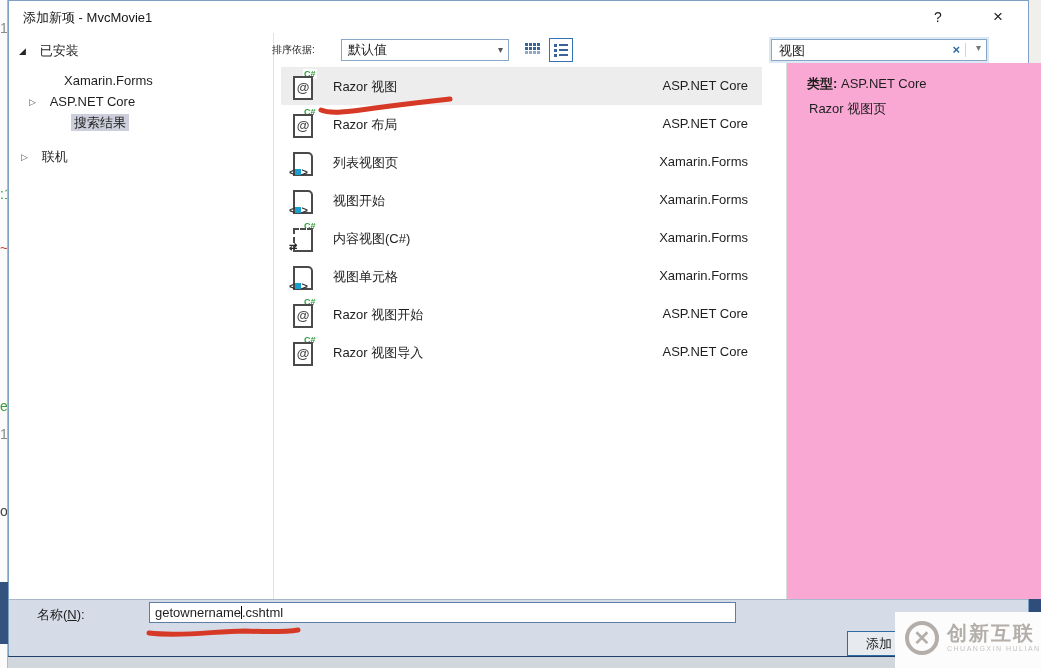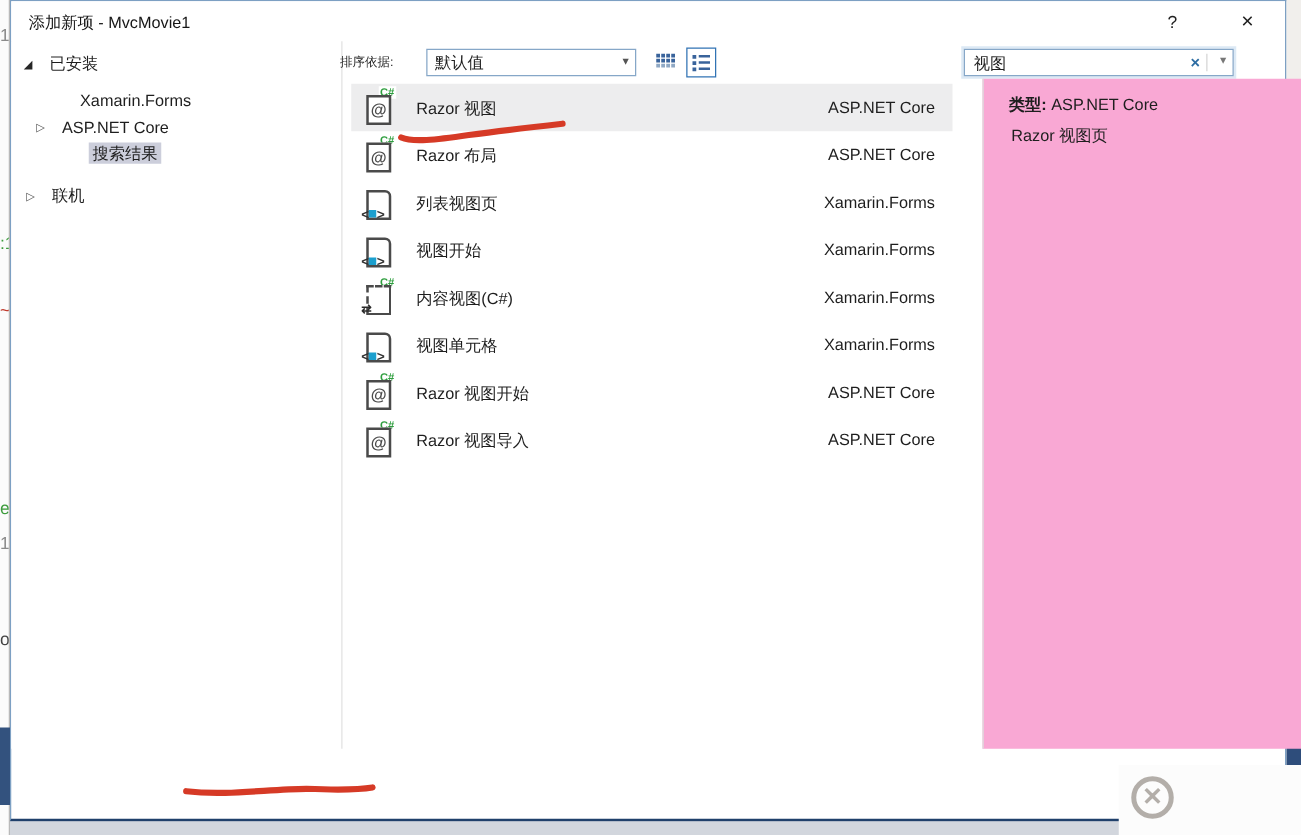--- a/index.html
+++ b/index.html
@@ -272,22 +272,33 @@
   </div>
 
   <div class="detail">
     <div class="line1">
       <b>类型:</b>
       <span>ASP.NET Core</span>
     </div>
     <div class="line2">Razor 视图页</div>
   </div>
 
+  <div class="footer">
+    <span class="name-label"><span>名称(</span><u>N</u><span>):</span></span>
+    <div class="name-input">
+      <span>getownername</span><span class="cursorbar"></span><span>.cshtml</span>
+    </div>
+    <div class="add-btn">添加</div>
+  </div>
 </div>
 
 <svg class="anno" viewBox="0 0 1041 668" xmlns="http://www.w3.org/2000/svg">
   <path d="M321,110 C330,114 348,112 375,108 C405,104 432,101 450,99" fill="none" stroke="#d63a26" stroke-width="5" stroke-linecap="round"></path>
   <path d="M149,633 C182,637 215,631 245,631 C268,632 286,632 298,630" fill="none" stroke="#d63a26" stroke-width="5" stroke-linecap="round"></path>
 </svg>
 
 <div class="watermark">
   <div class="wm-logo">✕</div>
+  <div class="wm-text">
+    <div class="wm-name">创新互联</div>
+    <div class="wm-sub">CHUANGXIN HULIAN</div>
+  </div>
 </div>
 
 </body></html>

